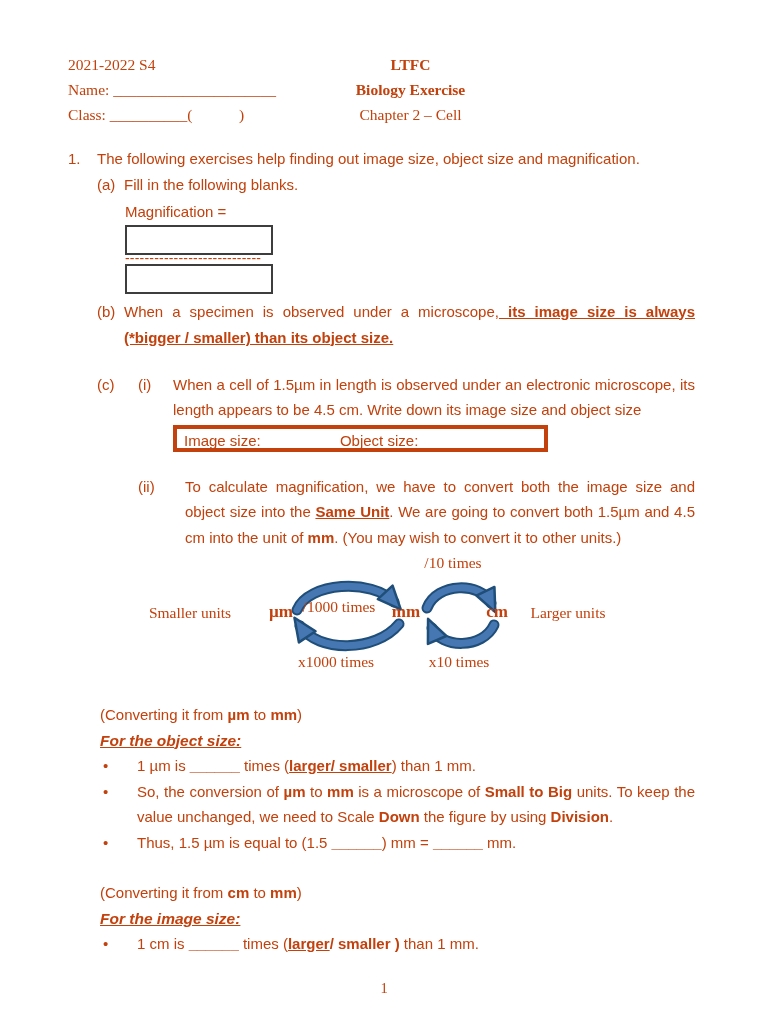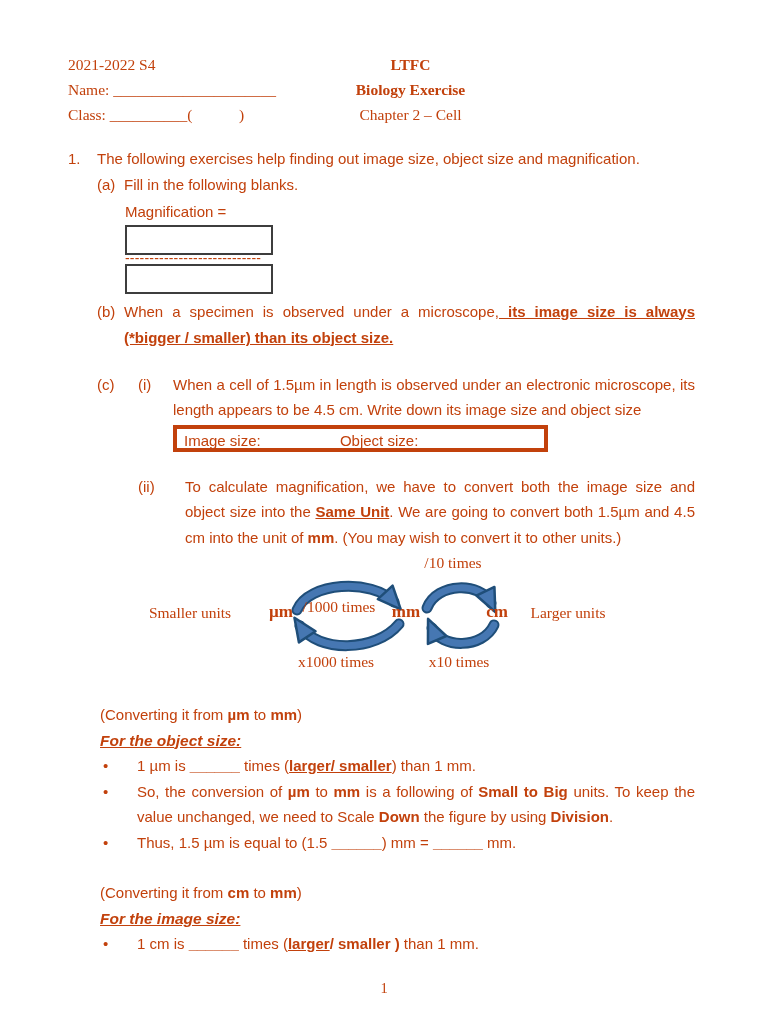--- a/index.html
+++ b/index.html
@@ -172,21 +172,21 @@
           <div><span>(Converting it from </span><span class="b">µm</span><span> to </span><span class="b">mm</span><span>)</span></div>
           <div><span class="sec-head">For the object size:</span></div>
 
           <div class="bullet">
             <span class="dot">•</span>
             <div class="bbody"><span>1 µm is </span><span class="b">______</span><span> times (</span><span class="bu">larger/ smaller</span><span>) than 1 mm.</span></div>
           </div>
 
           <div class="bullet">
             <span class="dot">•</span>
-            <div class="bbody just"><span>So, the conversion of </span><span class="b">µm</span><span> to </span><span class="b">mm</span><span> is a following of </span><span class="b">Small to Big</span><span> units. To keep the value unchanged, we need to Scale </span><span class="b">Down</span><span> the figure by using </span><span class="b">Division</span><span>.</span></div>
+            <div class="bbody just"><span>So, the conversion of </span><span class="b">µm</span><span> to </span><span class="b">mm</span><span> is a microscope of </span><span class="b">Small to Big</span><span> units. To keep the value unchanged, we need to Scale </span><span class="b">Down</span><span> the figure by using </span><span class="b">Division</span><span>.</span></div>
           </div>
 
           <div class="bullet">
             <span class="dot">•</span>
             <div class="bbody"><span>Thus, 1.5 µm is equal to (1.5 </span><span class="b">______</span><span>) mm = </span><span class="b">______</span><span> mm.</span></div>
           </div>
         </div>
 
         <div class="section sec-img" style="margin-left:3px;">
           <div><span>(Converting it from </span><span class="b">cm</span><span> to </span><span class="b">mm</span><span>)</span></div>

